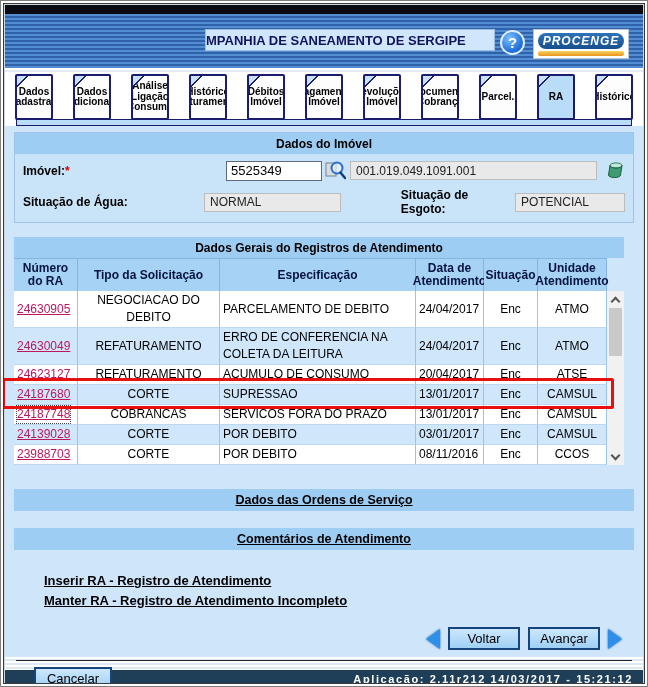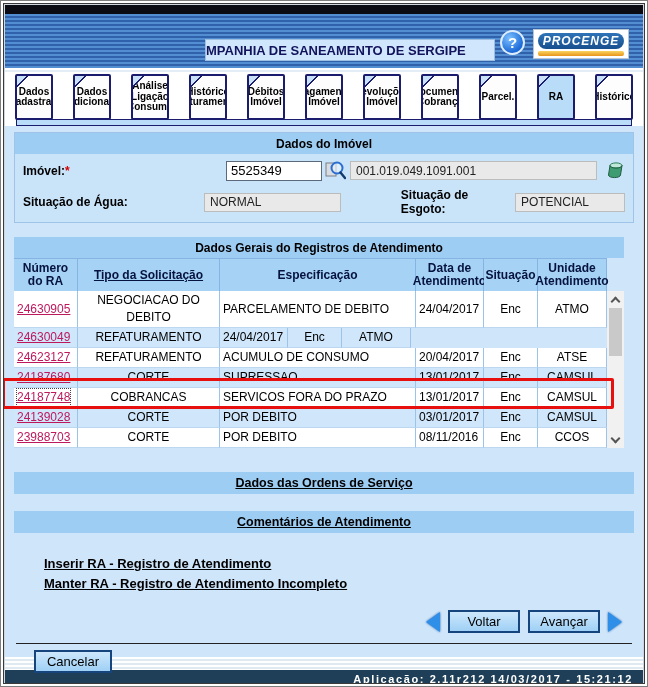--- a/index.html
+++ b/index.html
@@ -22,21 +22,21 @@
     background:#fff;
     position:relative;
   }
   
   .blackbar { height:9px; background:#0b0b14; margin:1px 1px 0 1px; }
   .banner {
     height:54px; margin:0 1px; position:relative;
     background: repeating-linear-gradient(180deg,#538ed2 0 2px,#2f62ab 2px 4px);
   }
   .title-box {
-    position:absolute; left:200px; top:25px; width:290px; height:22px;
+    position:absolute; left:200px; top:15px; width:290px; height:22px;
     background:#cfe6fd; border:1px solid #9dbede;
     display:flex; align-items:center; overflow:hidden;
     font-weight:bold; font-size:13px; color:#13135c; white-space:nowrap;
   }
   .help-icon {
     position:absolute; right:118px; top:16px; width:25px; height:25px;
     border-radius:50%;
     background: radial-gradient(circle at 35% 30%, #7cc0ff, #1d6bd8 70%);
     border:2px solid #dfeeff;
     color:#fff; font-weight:bold; font-size:15px;
@@ -113,21 +113,21 @@
   .cell {
     border-right:1px solid #9cc4e8; border-bottom:1px solid #bcd8f0;
     font-size:12px; line-height:17px; color:#000;
     display:flex; align-items:center; padding:1px 3px; min-height:19px;
   }
   .rrow.alt .cell { background:#cfe6fb; }
   .rrow:not(.alt) .cell { background:#fff; }
   .c0{width:64px;} .c1{width:142px; justify-content:center; text-align:center;}
   .c2{width:196px;} .c3{width:68px;} .c4{width:54px; justify-content:center;}
   .c5{width:69px; justify-content:center;}
-  .hc0{width:64px;} .hc1{width:142px;text-decoration:underline;} .hc2{width:196px;} .hc3{width:68px;} .hc4{width:54px;} .hc5{width:69px;}
+  .hc0{width:64px;} .hc1{width:142px;} .hc2{width:196px;} .hc3{width:68px;} .hc4{width:54px;} .hc5{width:69px;}
   a.ra-link { color:#be185d; text-decoration:underline; cursor:pointer; }
   a.ra-link.focused { outline:1px dotted #444; }
   .red-annotation {
     position:absolute; left:-12px; top:87px; width:612px; height:31px;
     border:3px solid #e8100e; border-radius:2px; pointer-events:none; z-index:6;
   }
   
   .vscroll { width:17px; background:#f1f1f1; display:flex; flex-direction:column; align-items:center; }
   .scr-arrow { height:16px; width:17px; display:flex; align-items:center; justify-content:center; cursor:pointer; }
   .chev { width:7px; height:7px; border-left:2px solid #555; border-top:2px solid #555; }
@@ -275,20 +275,21 @@
                   <div class="cell c2">PARCELAMENTO DE DEBITO</div>
                   <div class="cell c3">24/04/2017</div>
                   <div class="cell c4">Enc</div>
                   <div class="cell c5">ATMO</div>
                 </div>
                 <div class="rrow alt">
                   <div class="cell c0">
                     <a class="ra-link">24630049</a>
                   </div>
                   <div class="cell c1">REFATURAMENTO</div>
+                  <div class="cell c2">ERRO DE CONFERENCIA NA COLETA DA LEITURA</div>
                   <div class="cell c3">24/04/2017</div>
                   <div class="cell c4">Enc</div>
                   <div class="cell c5">ATMO</div>
                 </div>
                 <div class="rrow">
                   <div class="cell c0">
                     <a class="ra-link">24623127</a>
                   </div>
                   <div class="cell c1">REFATURAMENTO</div>
                   <div class="cell c2">ACUMULO DE CONSUMO</div>

